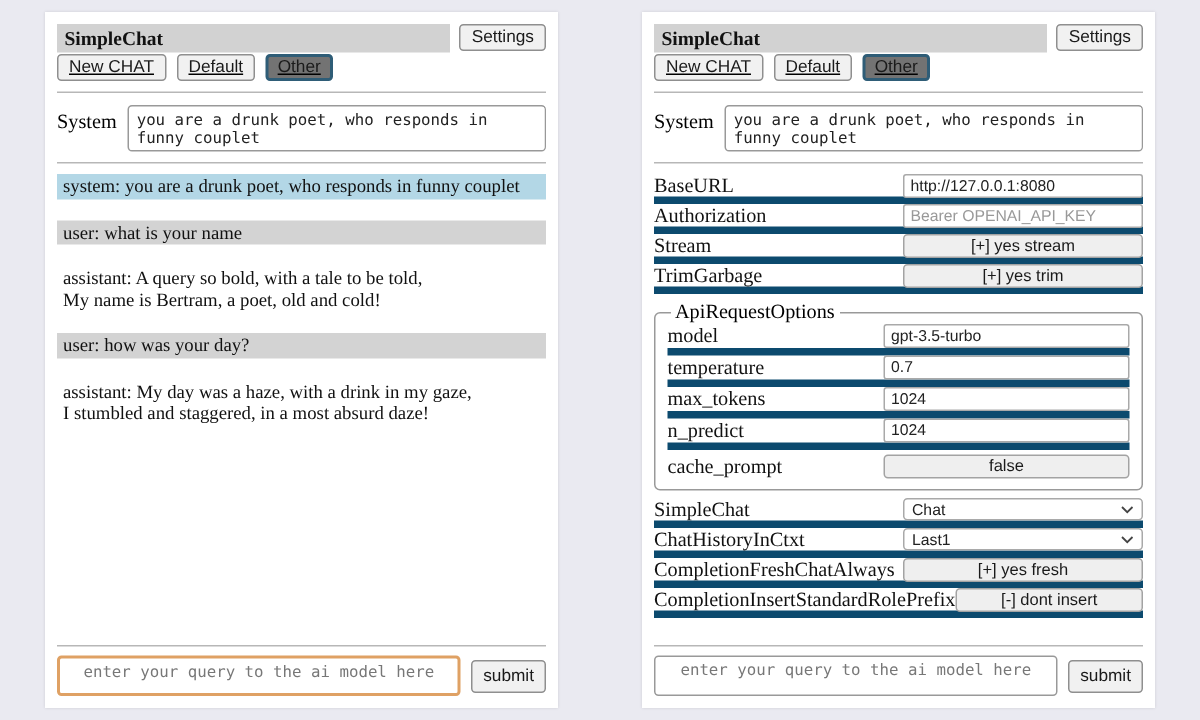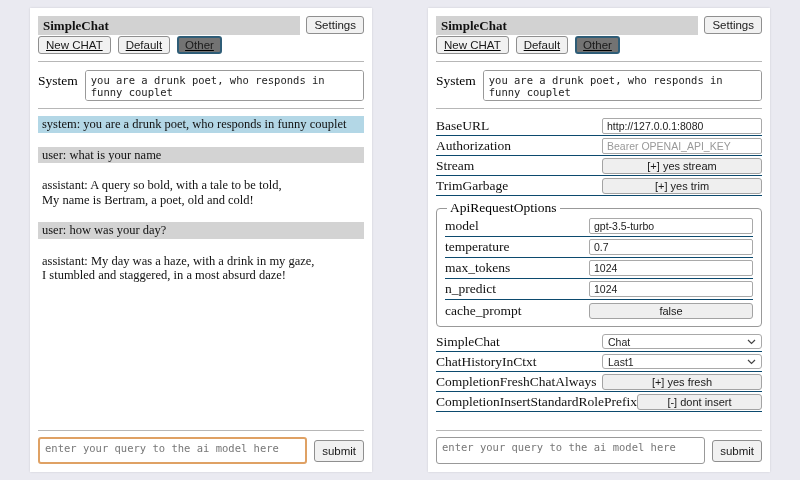--- a/index.html
+++ b/index.html
@@ -55,29 +55,29 @@
   .msg {
     font-size:12.5px; line-height:1.16;
     padding:1px 4px; white-space:pre-line; color:#111;
   }
   .msg.system { background:#b3d7e6; }
   .msg.user { background:#d3d3d3; }
   .msg.assistant { background:#ffffff; }
   
   .bottom { margin-top:auto; }
   .query-row { display:flex; gap:7px; align-items:center; }
-  .query-ta { flex:1; height:27px; }
+  .query-ta { flex:1; height:27px;text-align:center; }
   .query-ta.focused { border:2px solid #dfa164; }
   .submit-btn { padding:4px 7px; font-size:11.5px; }
   
   .settings { margin-top:1px; }
   .setting-row {
     display:flex; align-items:center;
     height:20px;
-    border-bottom:1px solid #0c4a6e;
+    border-bottom:5px solid #0c4a6e;
   }
   .setting-row .lbl { flex:1; font-size:13.5px; color:#111; }
   .control { width:160px; display:flex; }
   .control input, .control .wide-btn, .control .select { width:100%; }
   input.text {
     font-family:"Liberation Sans", sans-serif;
     font-size:10.5px; color:#222;
     height:16px; border:1px solid #a9a9a9; border-radius:2px;
     padding:1px 4px; outline:none;
   }

